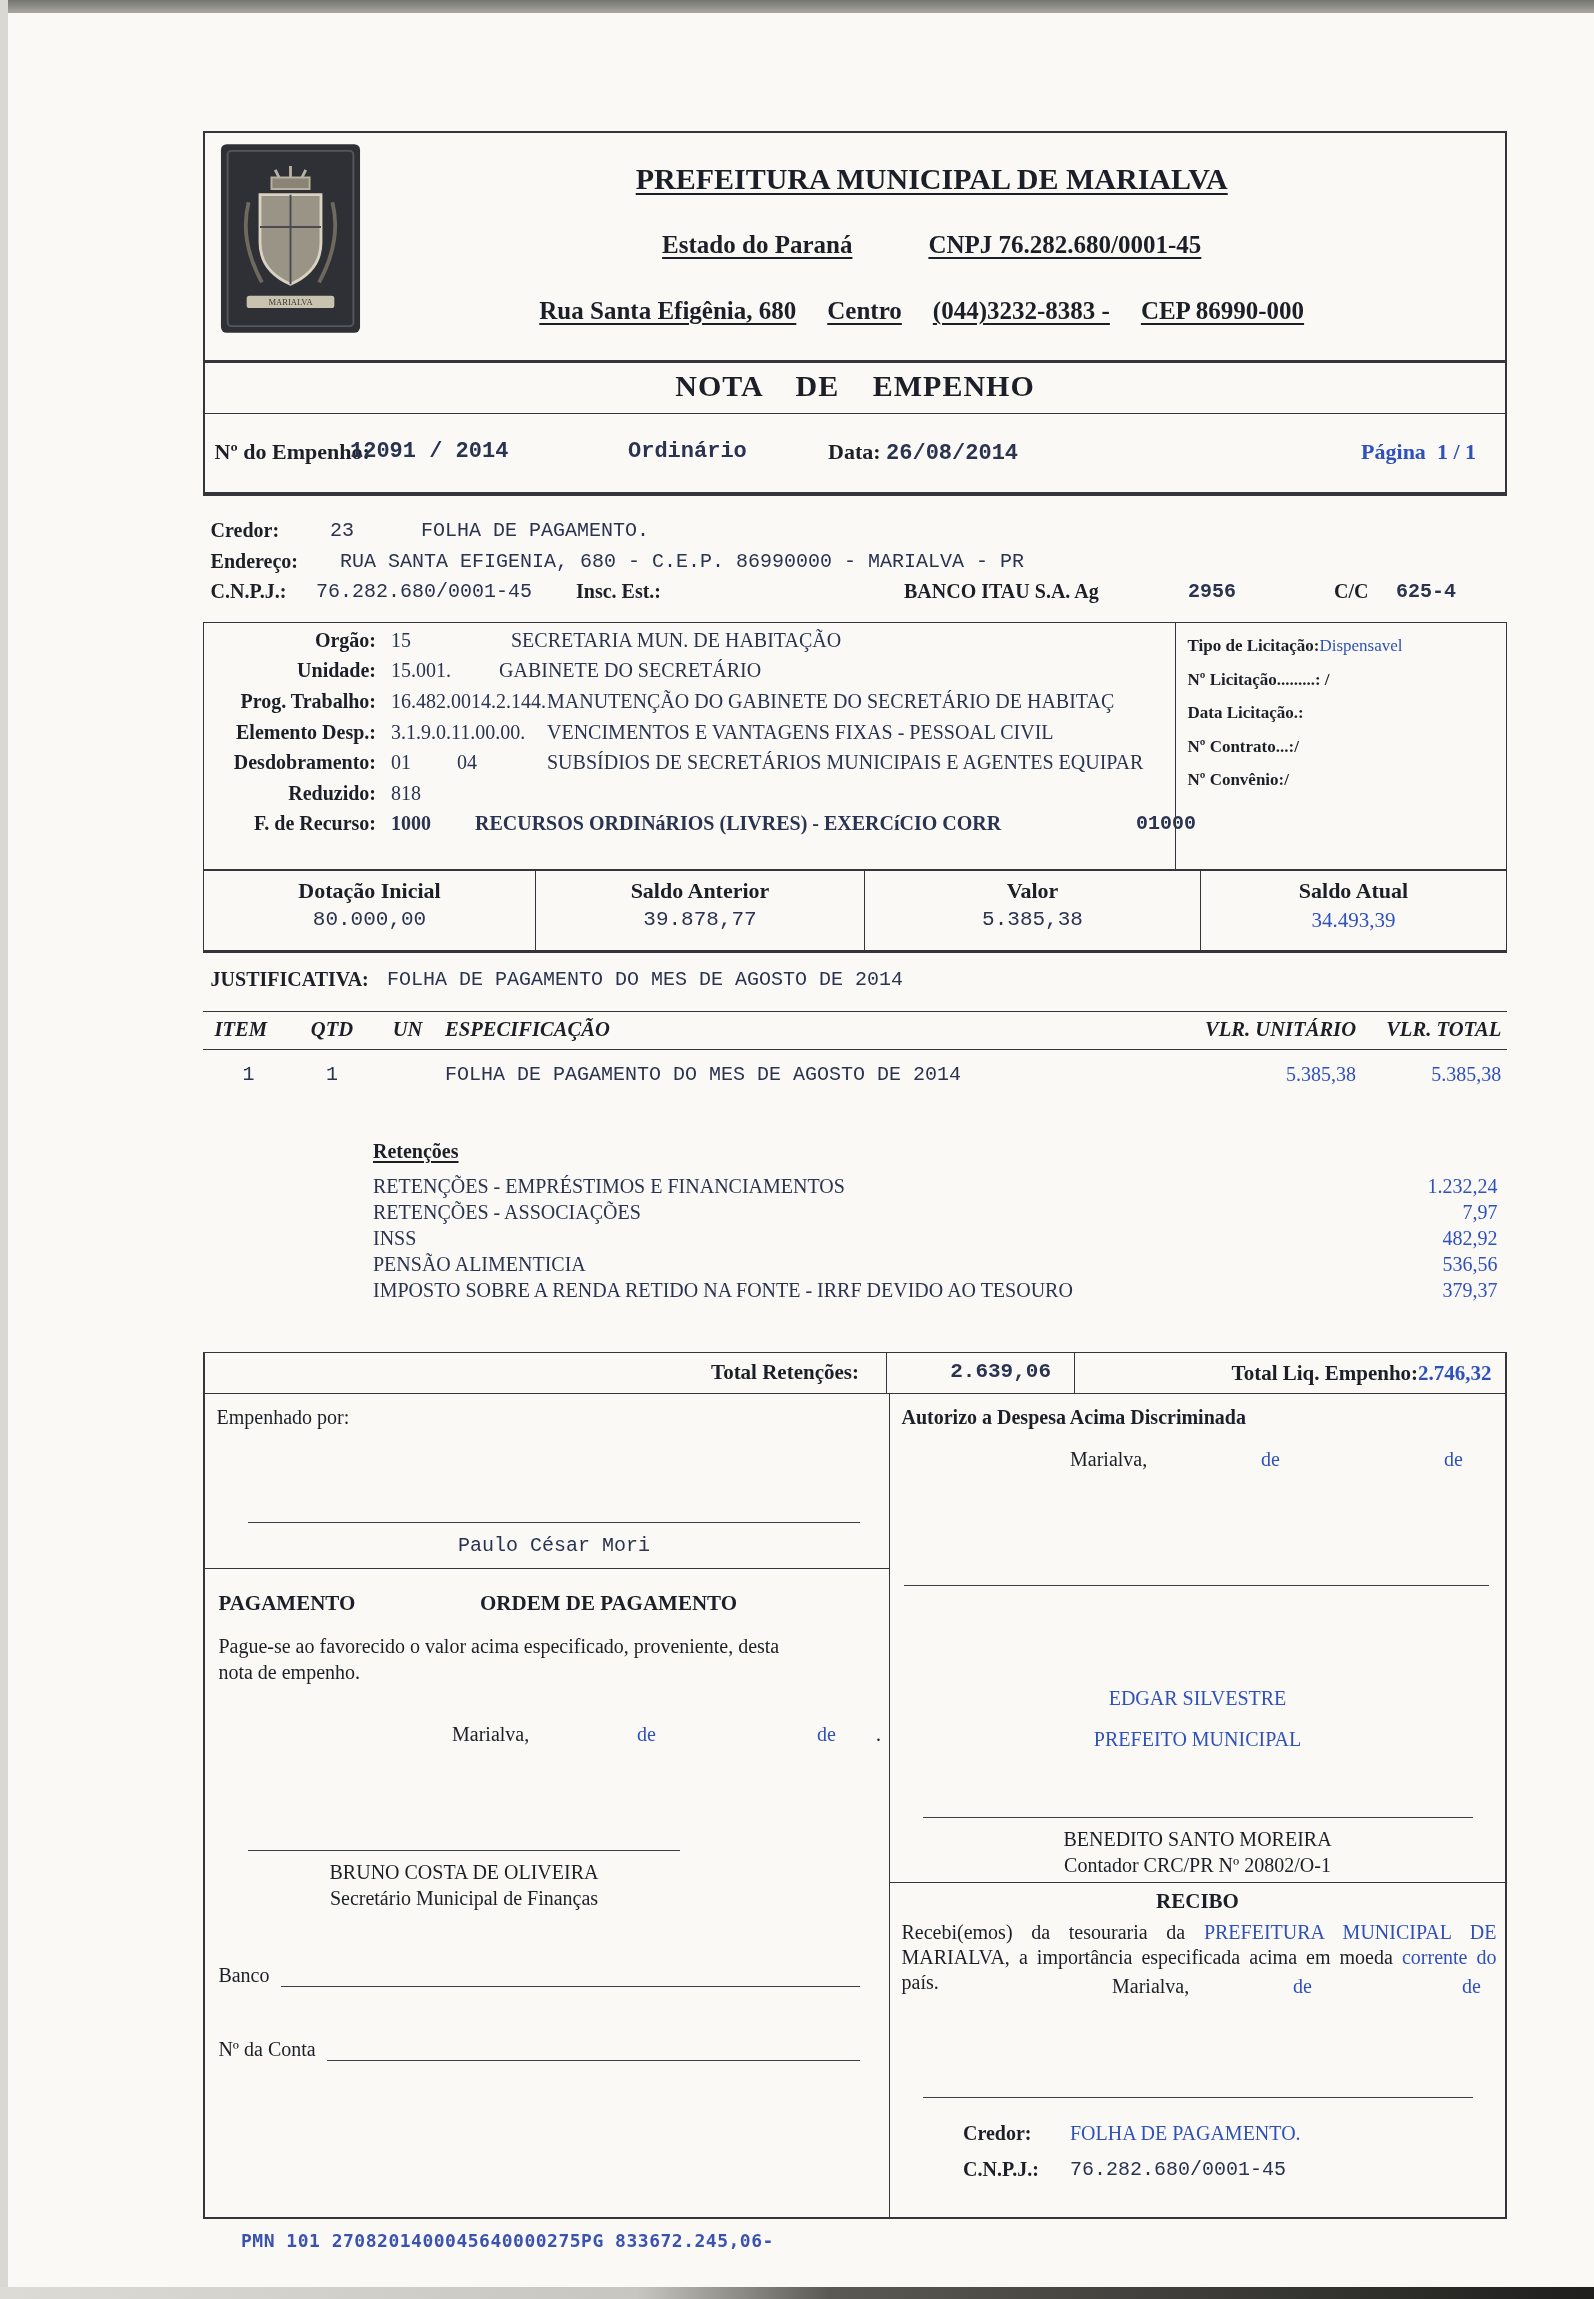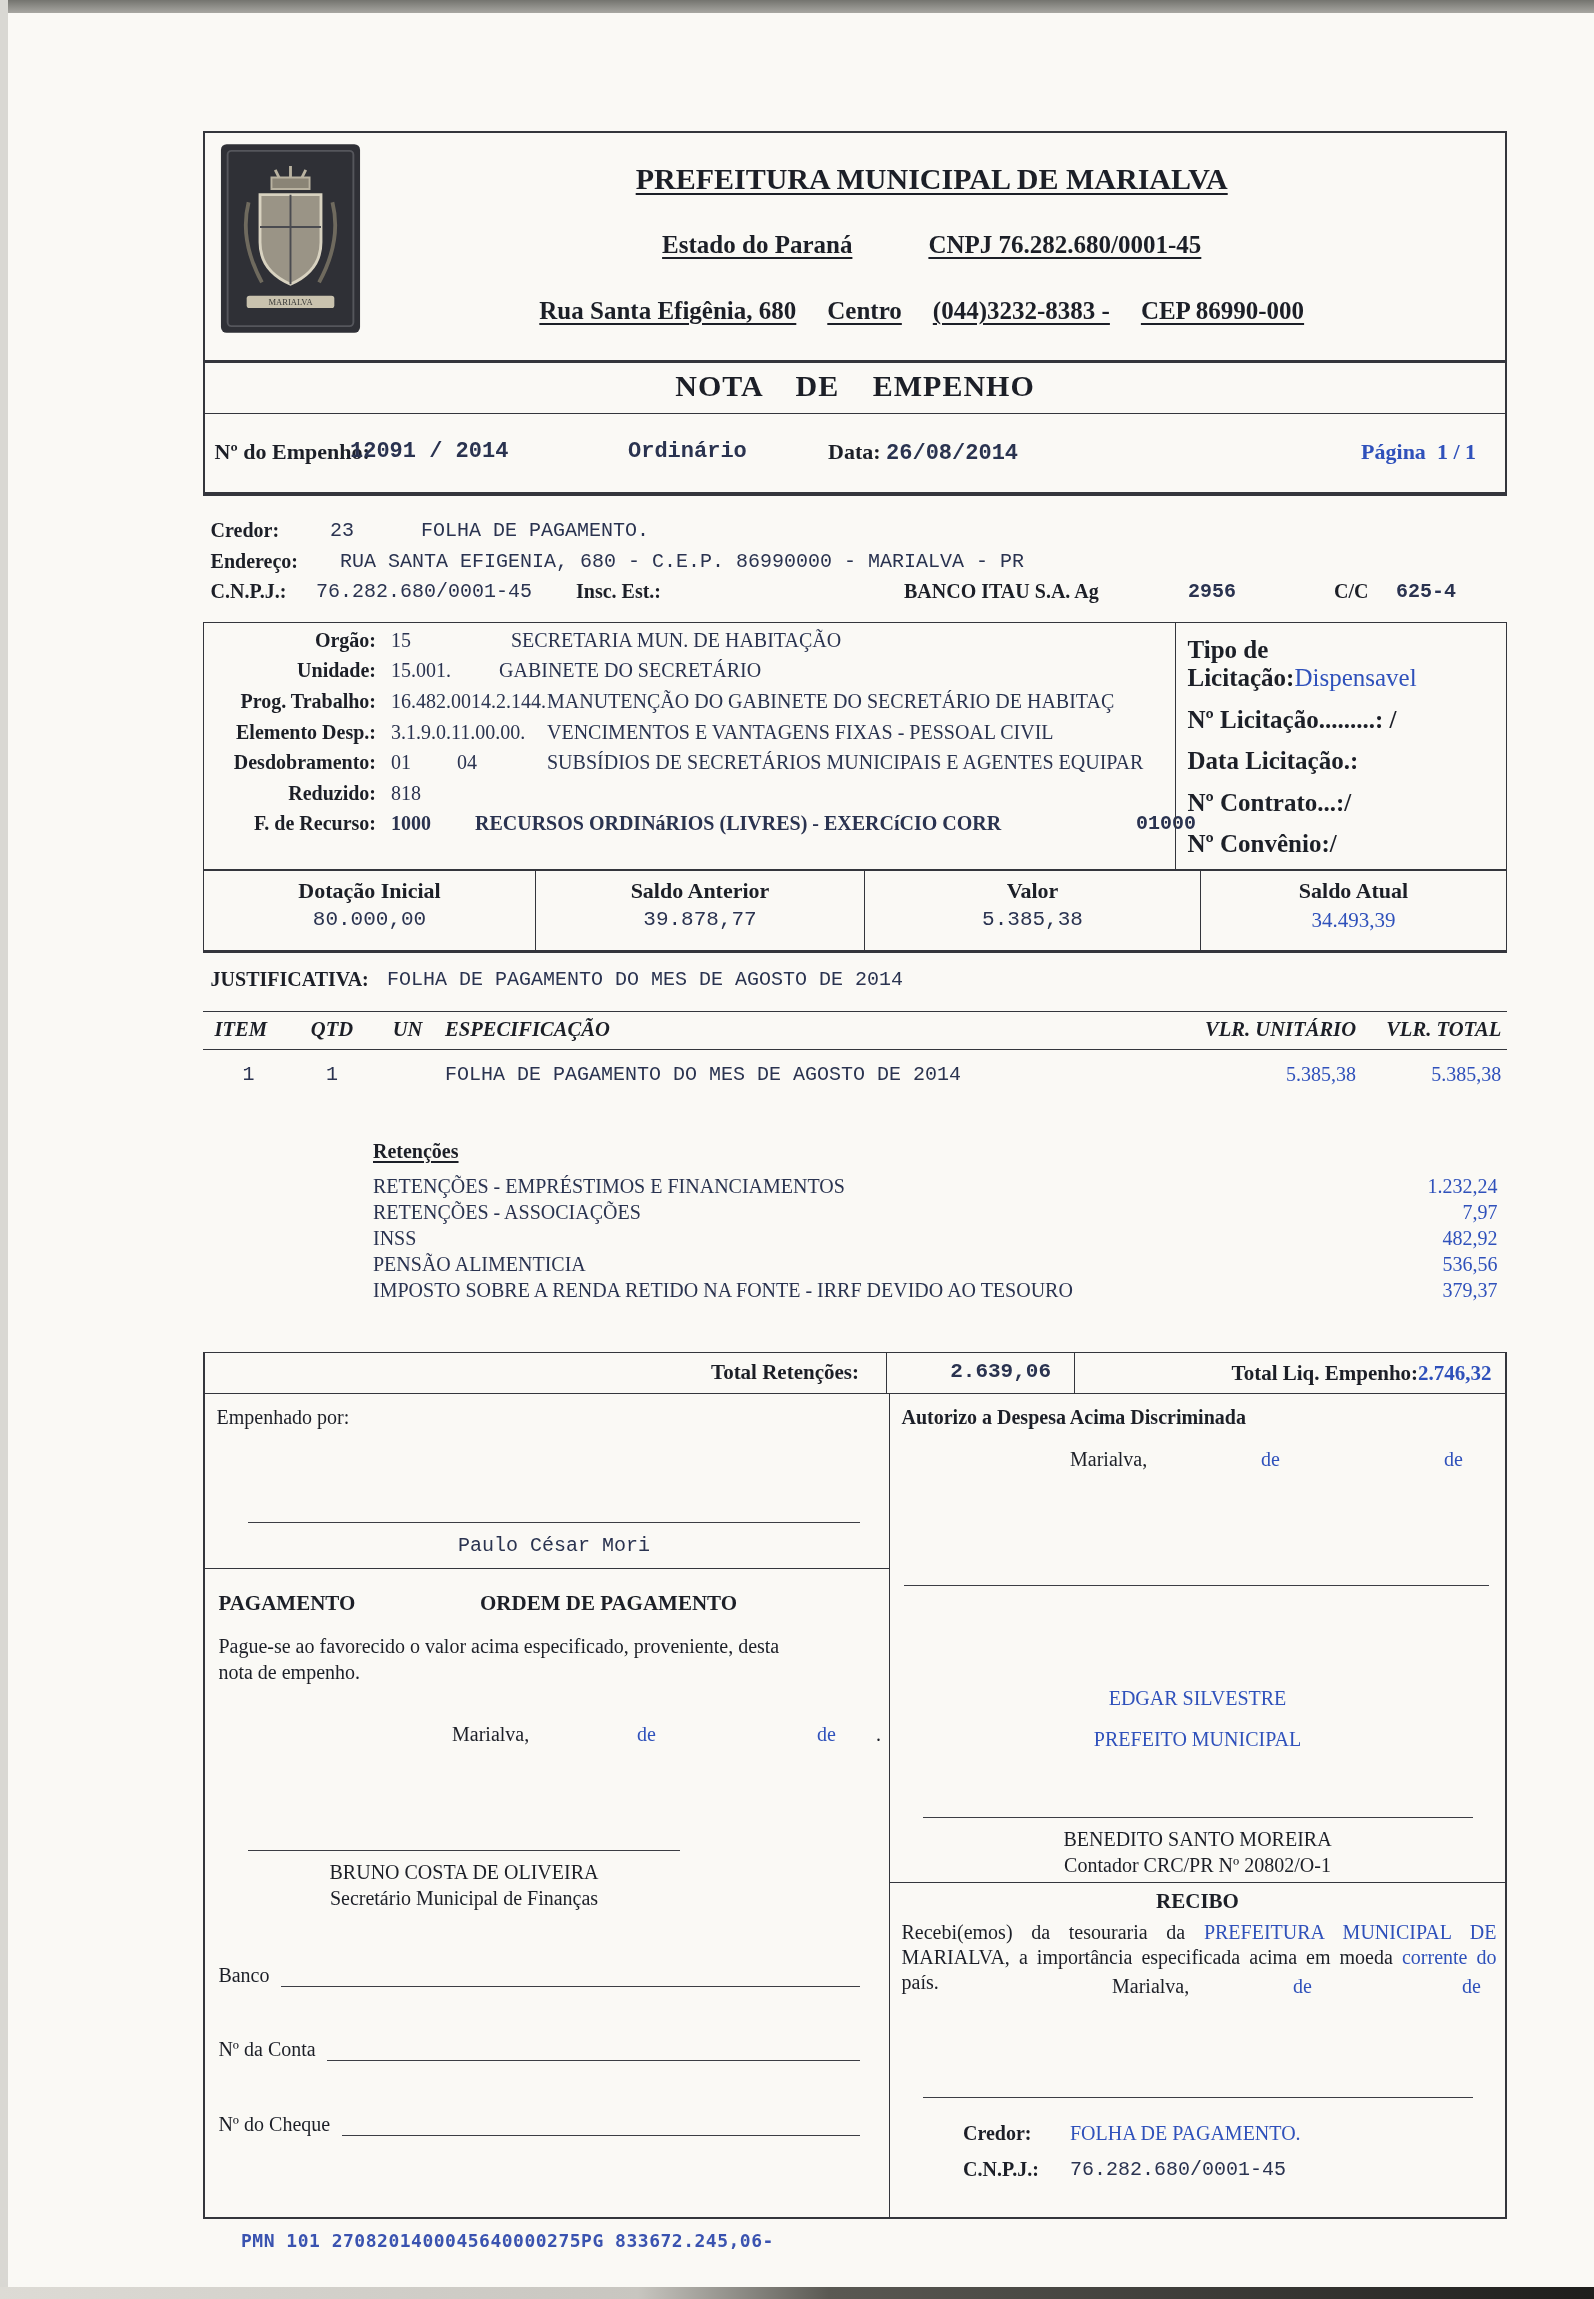--- a/index.html
+++ b/index.html
@@ -37,21 +37,21 @@
 
   .credor{position:absolute;top:365px;left:0;width:1304px;height:126px;font-size:20px;}
   .credor .row{position:absolute;left:0;width:100%;height:27px;}
 
   .orgao{position:absolute;top:491px;left:0;width:1304px;height:249px;border:1.9px solid var(--line);border-bottom-width:2.9px;}
   .org-left{position:absolute;left:0;top:0;bottom:0;width:971px;}
   .org-row{position:absolute;left:0;width:100%;height:29px;font-size:20px;margin-left:24px;}
   .org-label{position:absolute;left:0;width:148px;text-align:right;font-weight:bold;}
   .org-code{position:absolute;left:163px;color:var(--val);}
   .org-desc{position:absolute;left:283px;color:var(--val);}
-  .licitacao{position:absolute;right:0;top:0;bottom:0;width:331px;border-left:1.9px solid var(--line);padding:13.4px 11.5px;font-size:25px;font-weight:bold;}
+  .licitacao{position:absolute;right:0;top:0;bottom:0;width:331px;border-left:1.9px solid var(--line);padding:13.4px 11.5px;font-size:17px;font-weight:bold;}
   .licitacao .lrow{margin-bottom:13.4px;}
 
   .saldos{position:absolute;top:740px;left:0;width:1304px;height:82px;border-left:1.9px solid var(--line);border-right:1.9px solid var(--line);border-bottom:3.8px solid var(--line);display:grid;grid-template-columns:332px 329px 336px auto;}
   .saldos .cell{border-right:1.9px solid var(--line);text-align:center;padding-top:6.7px;}
   .saldos .cell:last-child{border-right:none;}
   .saldos .sh{font-weight:bold;font-size:22px;}
   .saldos .sv{font-size:21px;margin-top:4.8px;}
 
   .justif{position:absolute;top:822px;left:0;width:1304px;height:59px;border-bottom:1.9px solid var(--line);}
 
@@ -300,24 +300,20 @@
         <div class="abs center" style="top:493px;left:43px;width:432px">Secretário Municipal de Finanças</div>
 
         <div class="abs fieldrow" style="top:570px;left:13.4px;right:29px">
           <span>Banco</span>
           <span class="fill-line"></span>
         </div>
         <div class="abs fieldrow" style="top:644px;left:13.4px;right:29px">
           <span>Nº da Conta</span>
           <span class="fill-line"></span>
         </div>
-        <div class="abs fieldrow" style="top:719px;left:13.4px;right:29px">
-          <span>Nº do Cheque</span>
-          <span class="fill-line"></span>
-        </div>
       </div>
 
       <div class="sig-right">
         <span class="abs b" style="top:11.5px;left:11.5px">Autorizo a Despesa Acima Discriminada</span>
         <div class="abs" style="top:54px;left:0;width:100%;height:27px">
           <span class="abs" style="left:180px">Marialva,</span>
           <span class="abs blue" style="left:371px">de</span>
           <span class="abs blue" style="left:554px">de</span>
         </div>
         <div class="sline" style="top:191px;left:14.3px;width:585px"></div>

